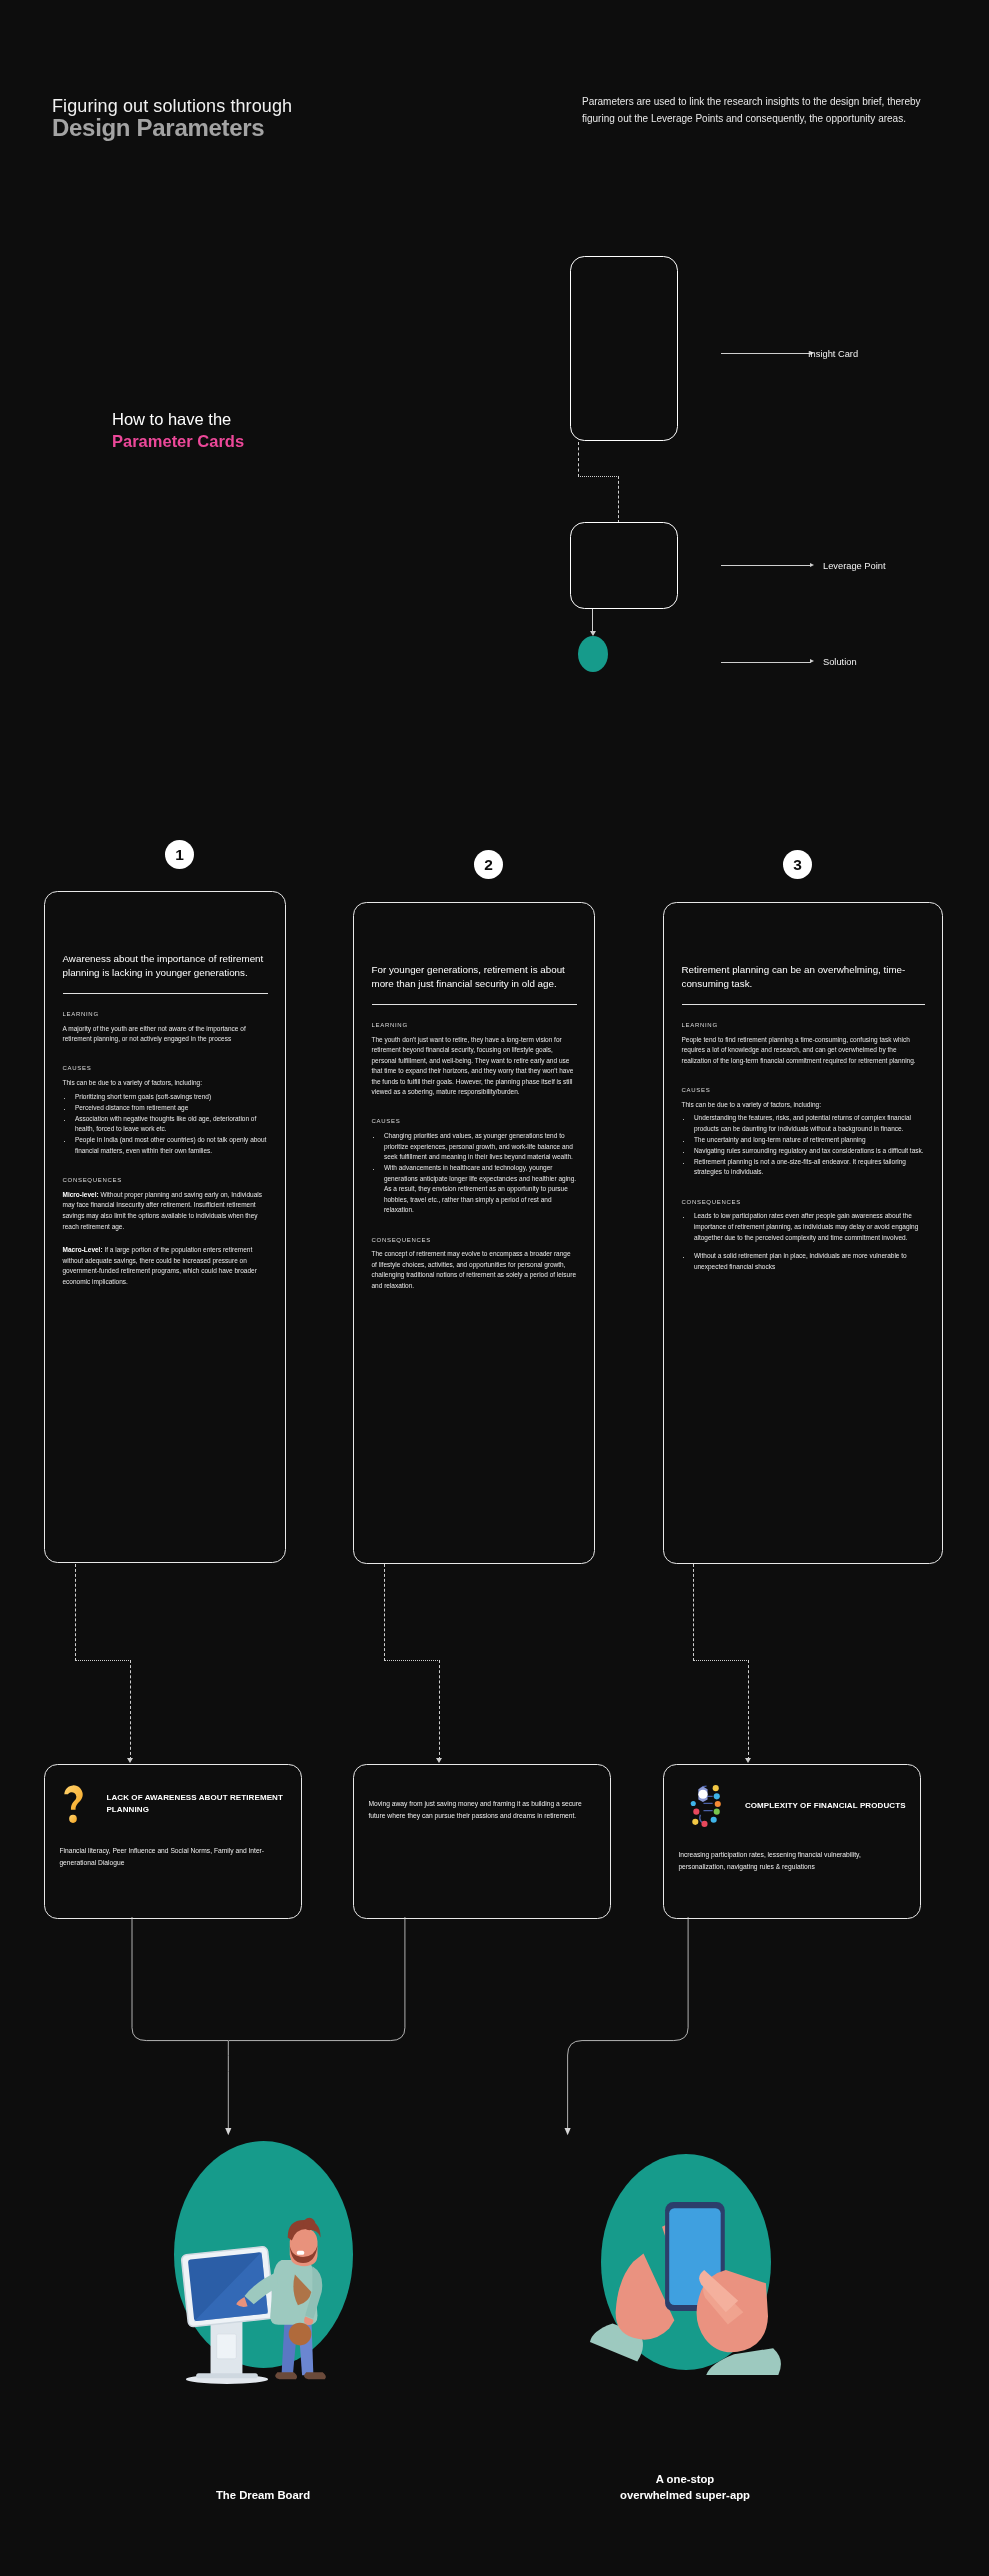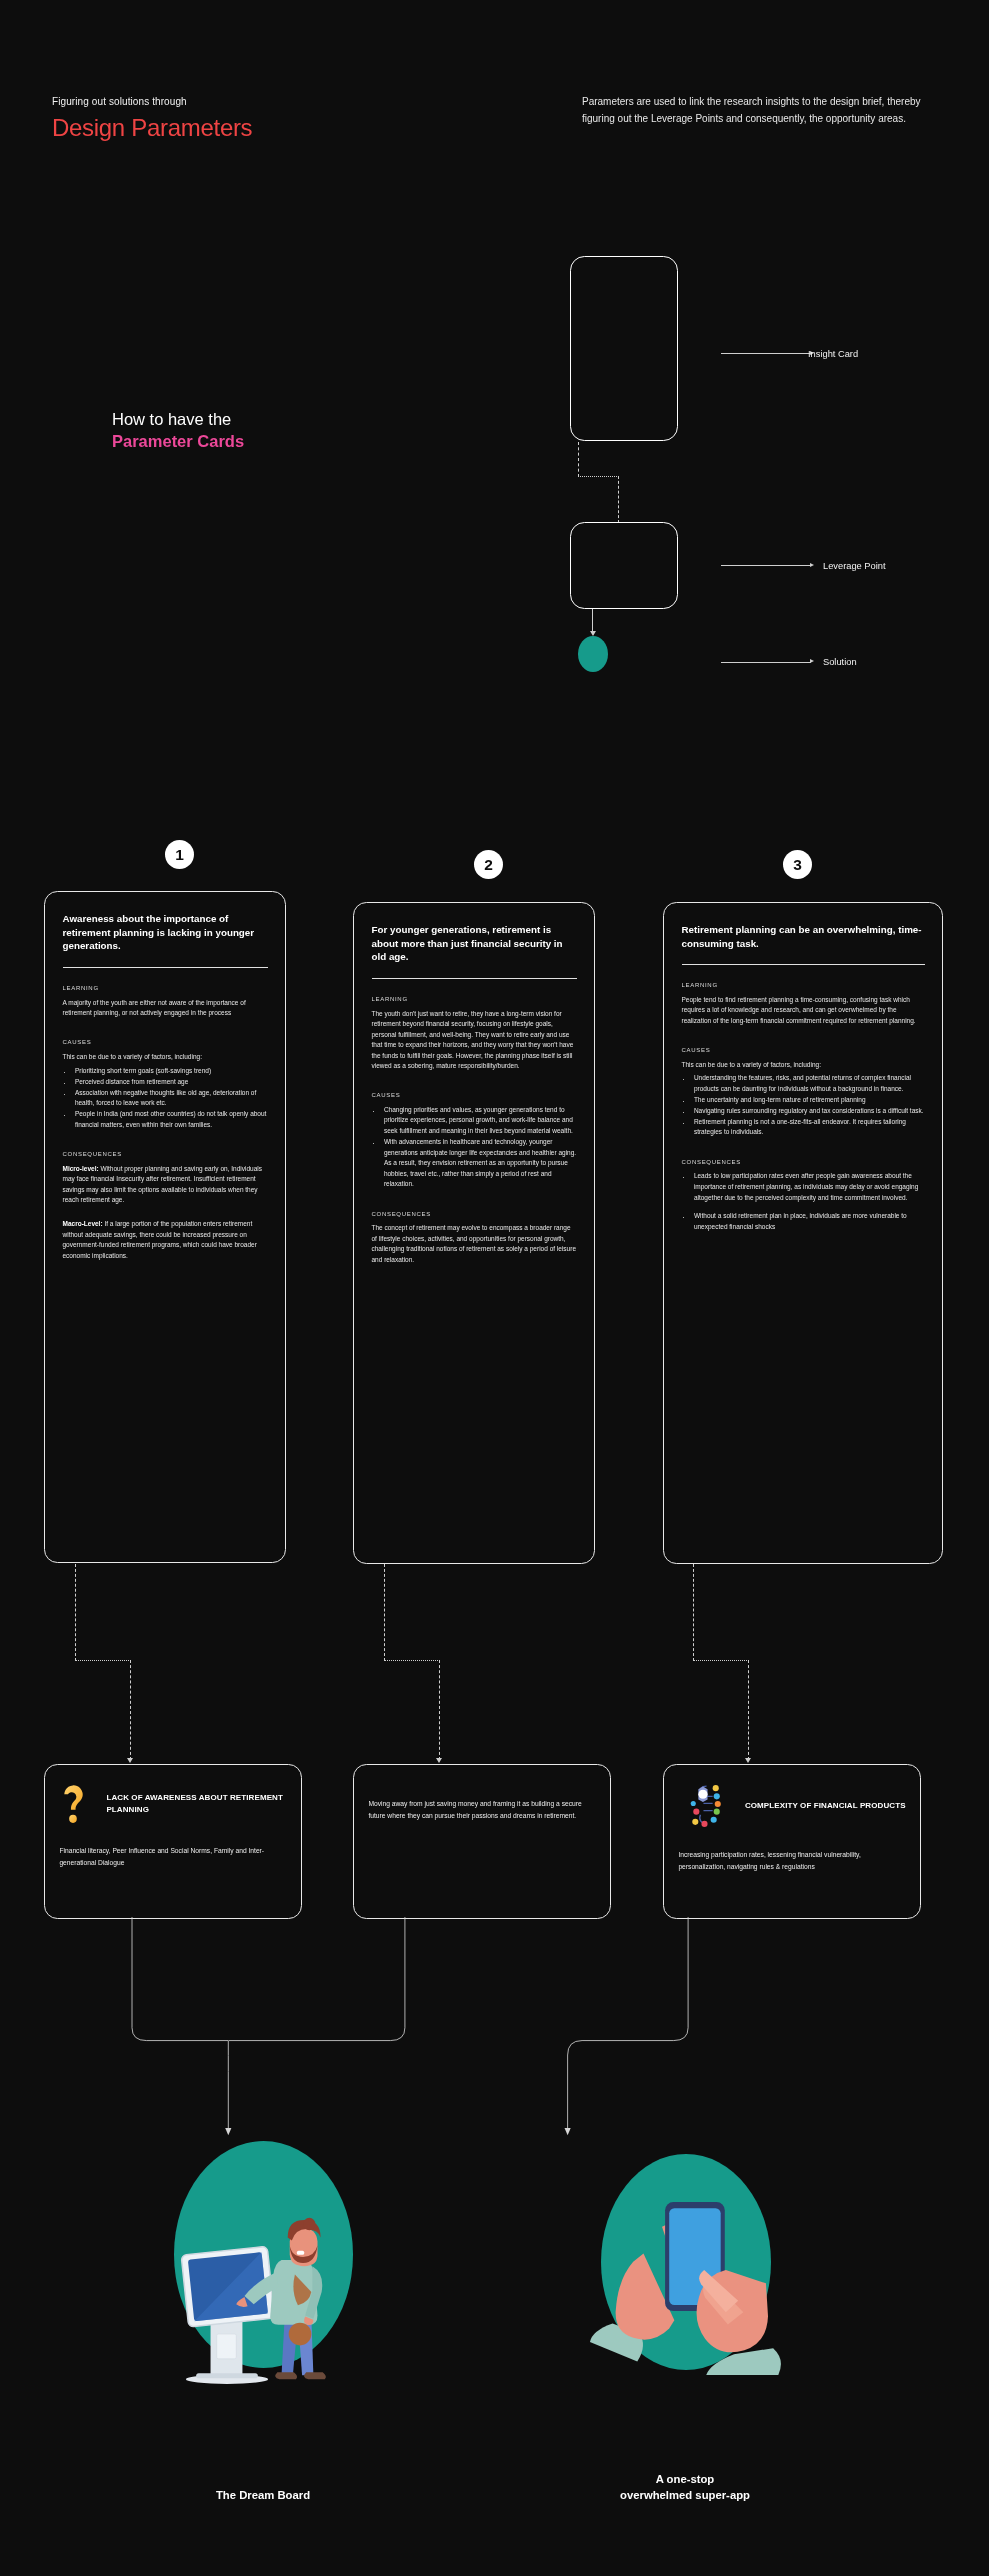--- a/index.html
+++ b/index.html
@@ -5,22 +5,22 @@
   * { box-sizing: border-box; margin:0; padding:0; }
   html,body{ background:#0d0d0d; }
   body{
     width:989px; height:3404px; position:relative;
     font-family:"Liberation Sans", sans-serif;
     color:#ffffff; overflow:hidden;
   }
   .abs{ position:absolute; }
 
   
-  #hdr-kicker{ left:52px; top:96px; font-size:10px; font-weight:400; color:#f2f2f2; letter-spacing:0.1px;}
-  #hdr-title{ left:52px; top:114px; font-size:24px; font-weight:400; color:#ef4444; letter-spacing:-0.3px;}
+  #hdr-kicker{ left:52px; top:96px; font-size:18px; font-weight:400; color:#f2f2f2; letter-spacing:0.1px;}
+  #hdr-title{ left:52px; top:114px; font-size:24px; font-weight:700; color:#a3a3a3; letter-spacing:-0.3px;}
   #hdr-desc{ left:582px; top:94px; width:355px; font-size:10px; line-height:1.65; color:#e8e8e8;}
 
   
   #howto-l1{ left:112px; top:410px; font-size:16.5px; font-weight:400; color:#ffffff;}
   #howto-l2{ left:112px; top:432px; font-size:16.5px; font-weight:700; color:#ec4899;}
 
   .proto{ border:1px solid #ffffff; border-radius:14.4px; }
   #proto-insight{ left:570px; top:256px; width:108px; height:185px; }
   #proto-lever{ left:570px; top:522px; width:108px; height:87px; }
   #proto-solution{ left:578px; top:636px; width:30px; height:36px; border-radius:50%; background:#169b8b;}
@@ -41,21 +41,21 @@
 
   
   .numbadge{
     width:29px;height:29px;border-radius:50%;background:#ffffff;color:#0d0d0d;
     display:flex;align-items:center;justify-content:center;font-size:15.5px;font-weight:700;
   }
   .pcard{
     border:0.8px solid #e8e8e8;border-radius:13.4px;background:#0d0d0d;
     padding:19.6px 17.5px 15.5px 17.5px;
   }
-  .pcard h3{ font-size:9.8px; font-weight:700; line-height:1.42; color:#ffffff;}
+  .pcard h3{ font-size:9.8px; font-weight:400; line-height:1.42; color:#ffffff;margin-top:40px;}
   .pcard .rule{ height:0.7px;background:#e0e0e0;margin:13.4px 0 17.5px 0;}
   .seclabel{ font-size:6px; letter-spacing:0.7px; color:#dcdcdc; font-weight:400; margin-bottom:6.7px;}
   .body{ font-size:6.5px; line-height:1.62; color:#e9e9e9; font-weight:300;}
   .body b{ font-weight:700; color:#ffffff;}
   ul.body{ margin:3.1px 0 0 10.3px; }
   ul.body li{ margin-bottom:0.5px; padding-left:2.1px;}
   ul.body li::marker{ font-size:4.6px; }
   .gap{ height:20.6px; }
   .gap-sm{ height:13.4px; }
 

